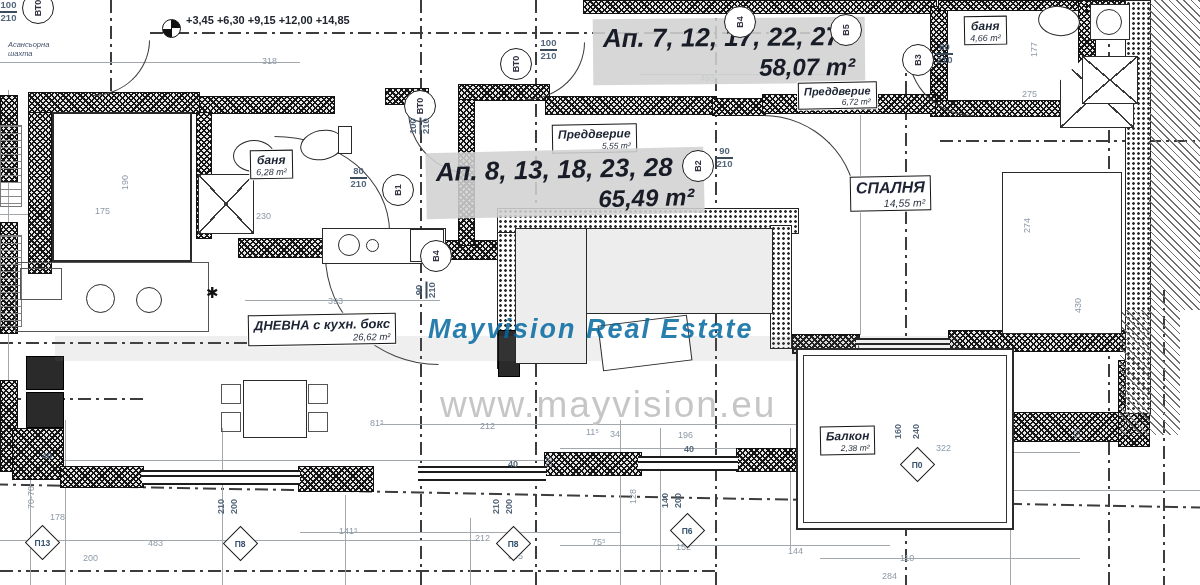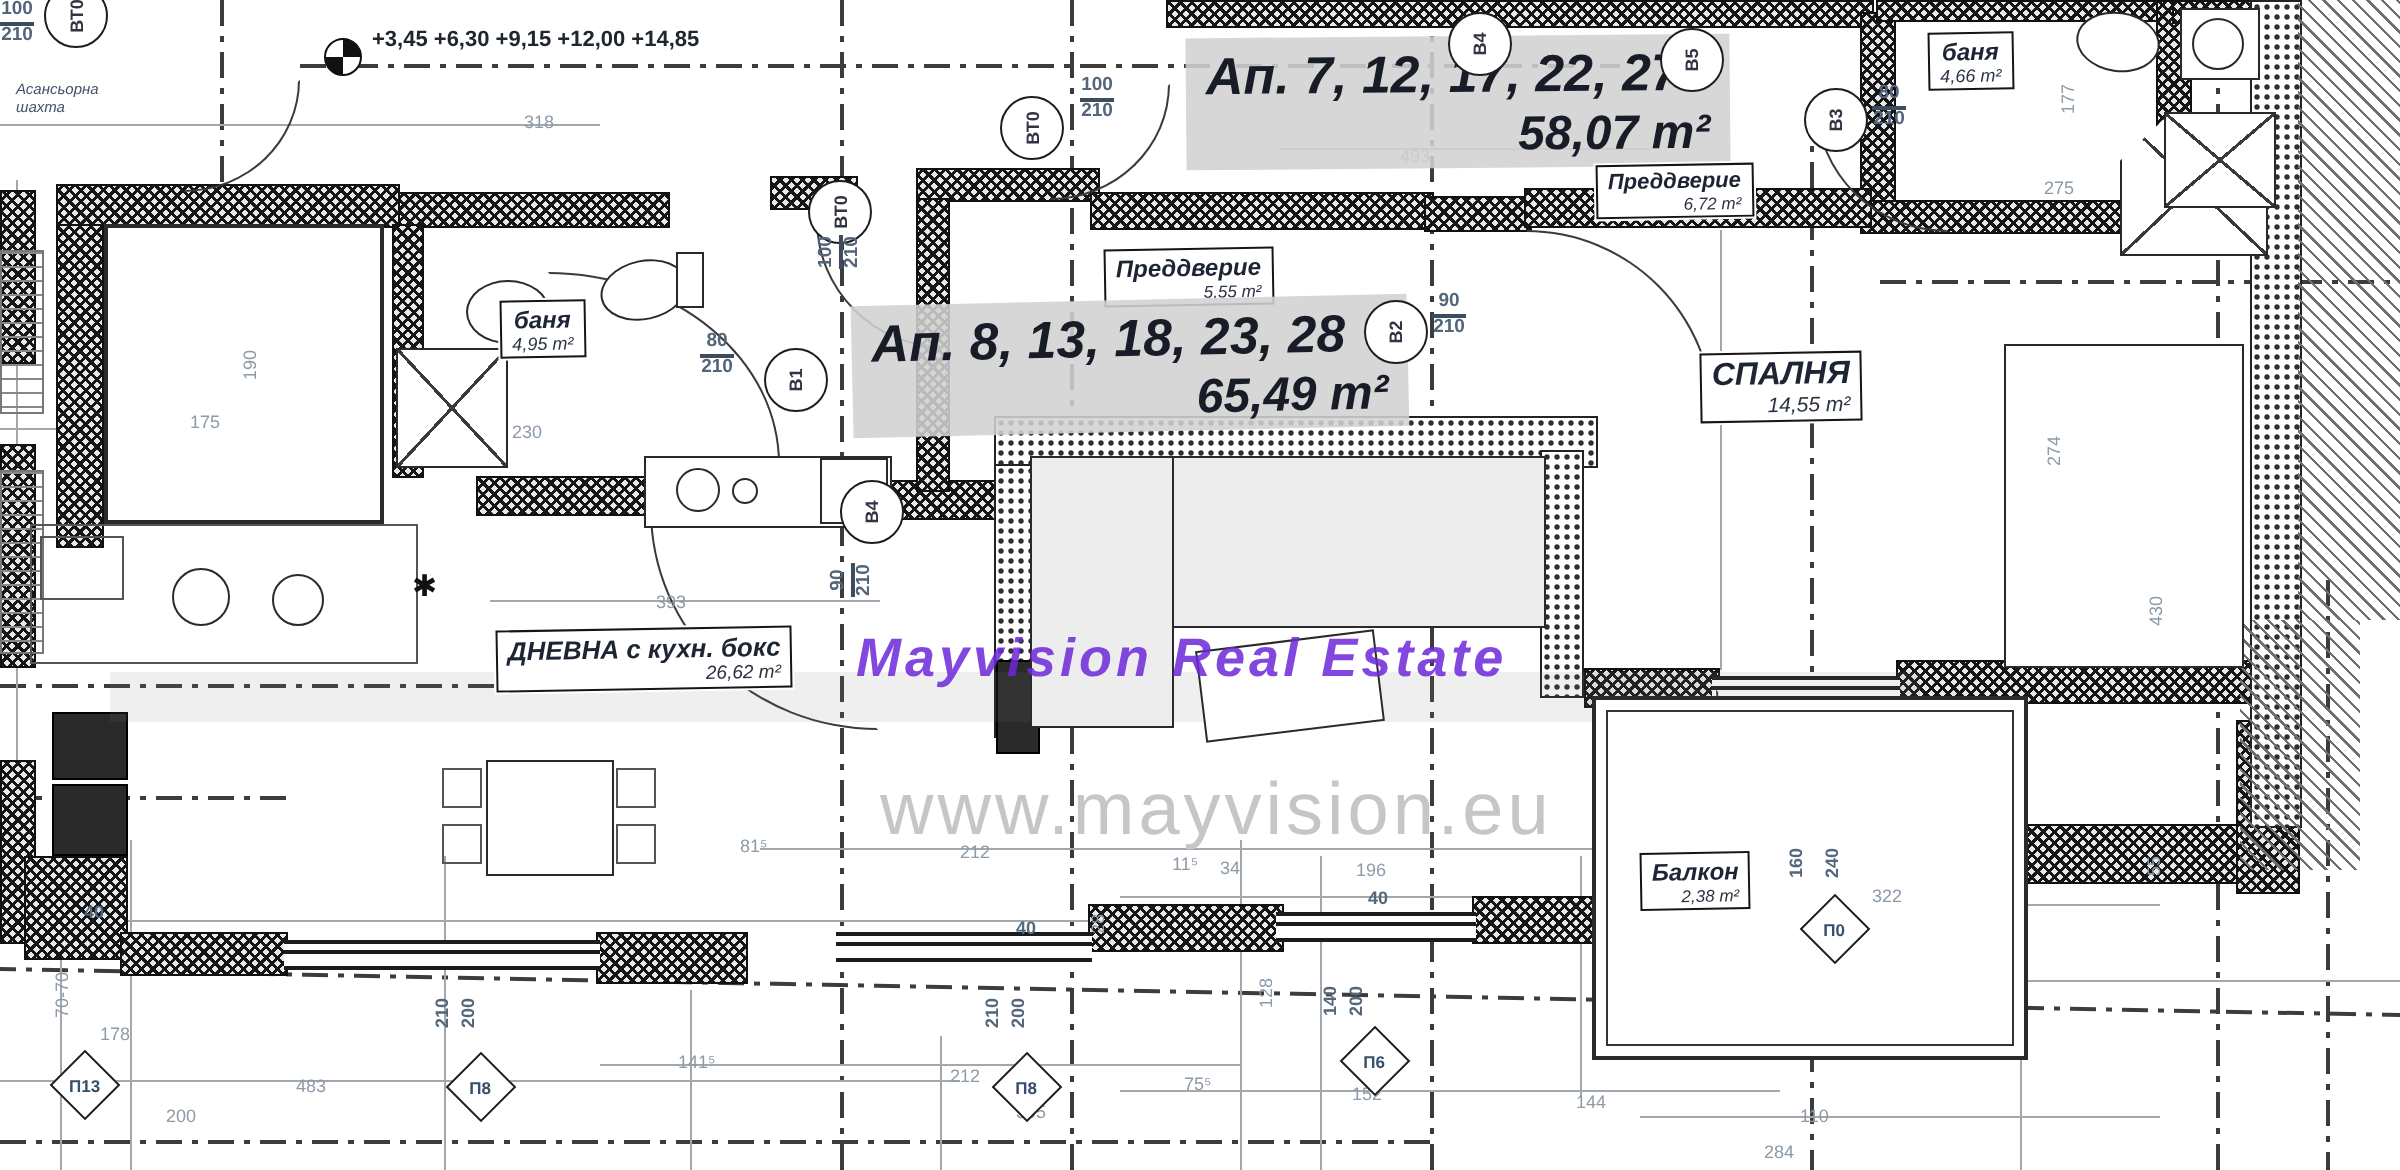--- a/index.html
+++ b/index.html
@@ -51,21 +51,21 @@
   .aptarea{font-size:24px;font-weight:bold;font-style:italic;color:#181c27;text-align:right;margin-top:1px;}
   
   .fx{border:1.6px solid #2a2a2a;background:#fff;z-index:12;}
   .thin{border:1px solid #555;background:transparent;z-index:11;}
   .ell{border-radius:50%;}
   .xcross{background-image:
      linear-gradient(to top right,transparent calc(50% - 0.8px),#3a3a3a calc(50% - 0.8px) calc(50% + 0.8px),transparent calc(50% + 0.8px)),
      linear-gradient(to bottom right,transparent calc(50% - 0.8px),#3a3a3a calc(50% - 0.8px) calc(50% + 0.8px),transparent calc(50% + 0.8px));}
   .stairs{background:repeating-linear-gradient(180deg,#888 0 1px,transparent 1px 7px);border:1px solid #777;}
   
-  .wmgreen{font-size:27px;font-weight:bold;font-style:italic;letter-spacing:2px;color:#6d28d9;opacity:0.85;z-index:40;white-space:nowrap;}
+  .wmgreen{font-size:27px;font-weight:bold;font-style:italic;letter-spacing:2px;color:#0369a1;opacity:0.85;z-index:40;white-space:nowrap;}
   .wmgray{font-size:37px;color:#c6c6c6;letter-spacing:2px;z-index:40;white-space:nowrap;}
   .wmband{background:rgba(120,120,120,0.12);z-index:5;}
   .levelmark{width:17px;height:17px;border-radius:50%;border:1.5px solid #111;
      background:conic-gradient(#111 0 90deg,#fff 90deg 180deg,#111 180deg 270deg,#fff 270deg 360deg);z-index:24;}
   .levels{font-size:11px;font-weight:bold;color:#20262e;z-index:24;white-space:nowrap;}
   .note{font-size:7.5px;color:#44506a;font-style:italic;line-height:1.25;z-index:24;}
   .star{font-size:15px;color:#111;z-index:24;}
   .seat{background:#ededed;}
 </style>
 </head>
@@ -229,21 +229,21 @@
   <div class="abs rlabel" style="left:798px;top:82px;transform:rotate(-1deg);">
     <div class="rname" style="font-size:11px;">Преддверие</div>
     <div class="rarea" style="font-size:8.5px;">6,72 m²</div>
   </div>
   <div class="abs rlabel" style="left:552px;top:124px;transform:rotate(-1deg);z-index:25;">
     <div class="rname" style="font-size:12px;">Преддверие</div>
     <div class="rarea" style="font-size:8.5px;">5,55 m²</div>
   </div>
   <div class="abs rlabel" style="left:250px;top:150px;transform:rotate(-1deg);">
     <div class="rname" style="font-size:12px;">баня</div>
-    <div class="rarea" style="font-size:9px;">4,95 m²</div>
+    <div class="rarea" style="font-size:9px;">6,28 m²</div>
   </div>
   <div class="abs rlabel" style="left:964px;top:16px;transform:rotate(-1deg);">
     <div class="rname" style="font-size:12px;">баня</div>
     <div class="rarea" style="font-size:9px;">4,66 m²</div>
   </div>
   <div class="abs rlabel" style="left:850px;top:176px;transform:rotate(-1deg);">
     <div class="rname" style="font-size:16px;">СПАЛНЯ</div>
     <div class="rarea" style="font-size:10.5px;">14,55 m²</div>
   </div>
   <div class="abs rlabel" style="left:248px;top:314px;transform:rotate(-1deg);">

